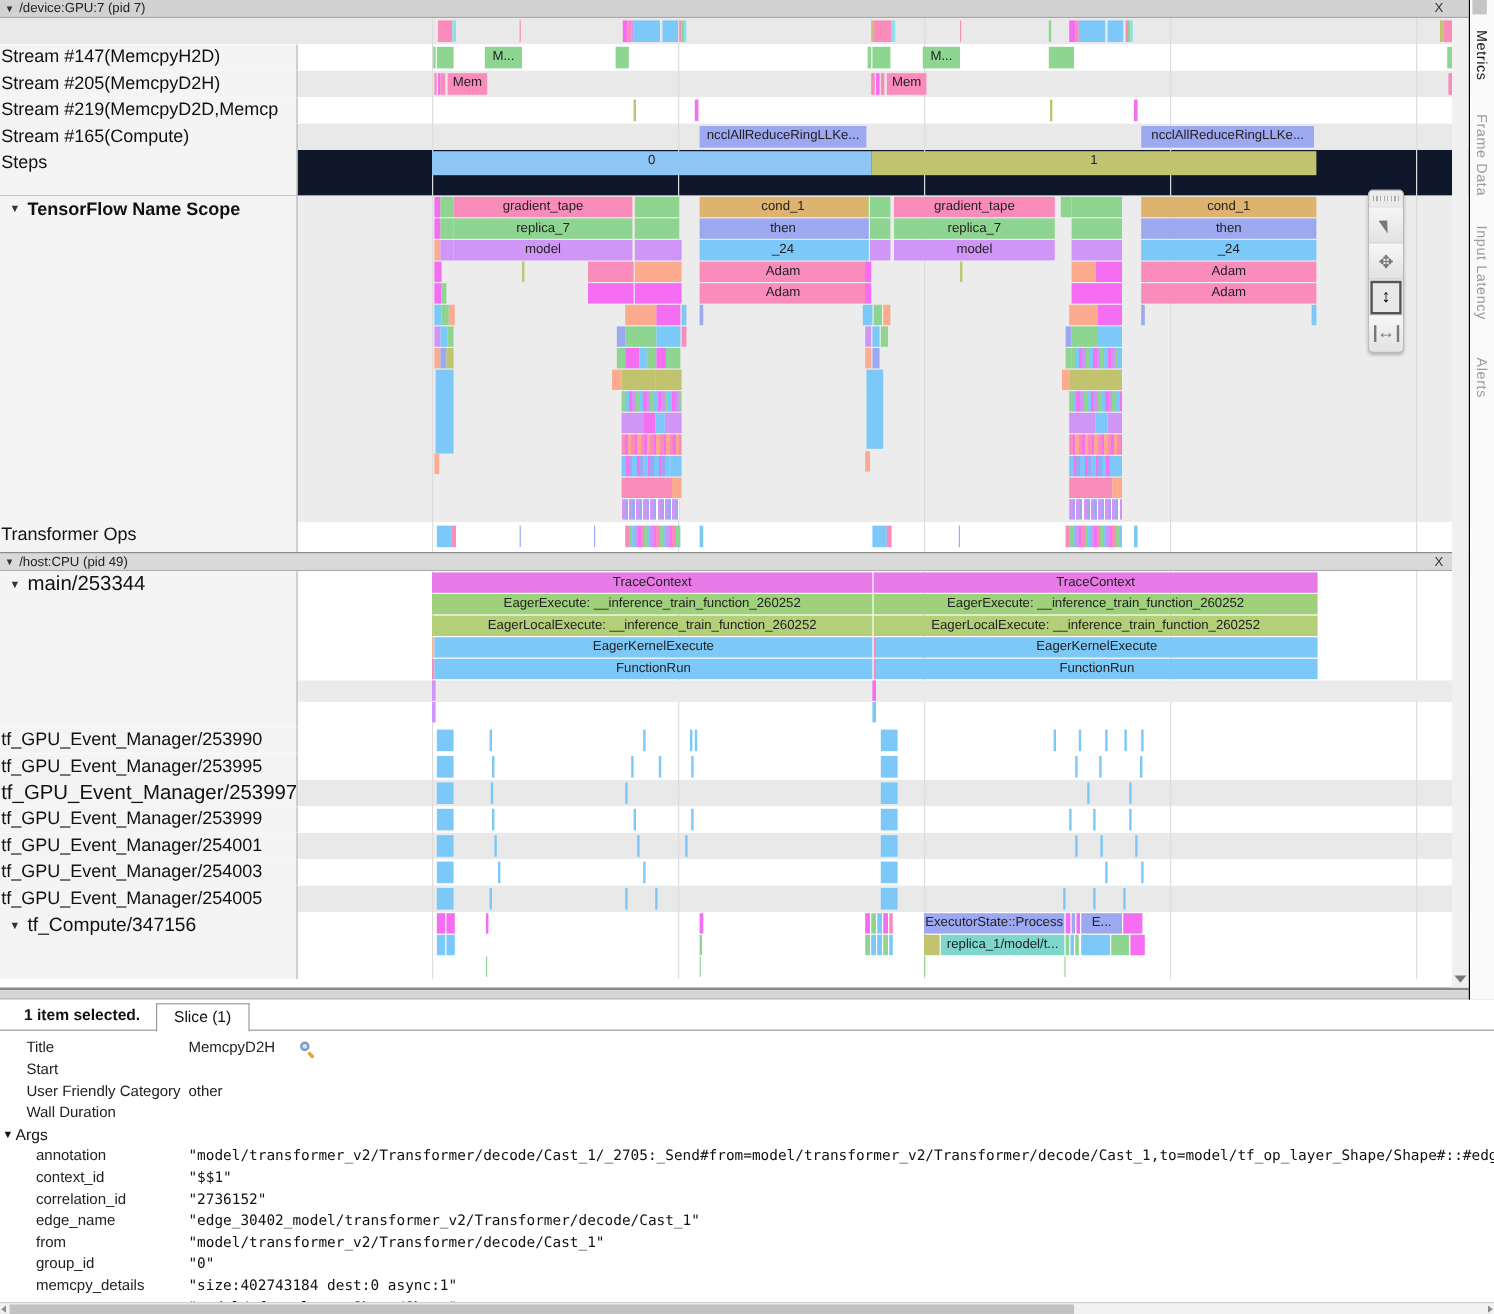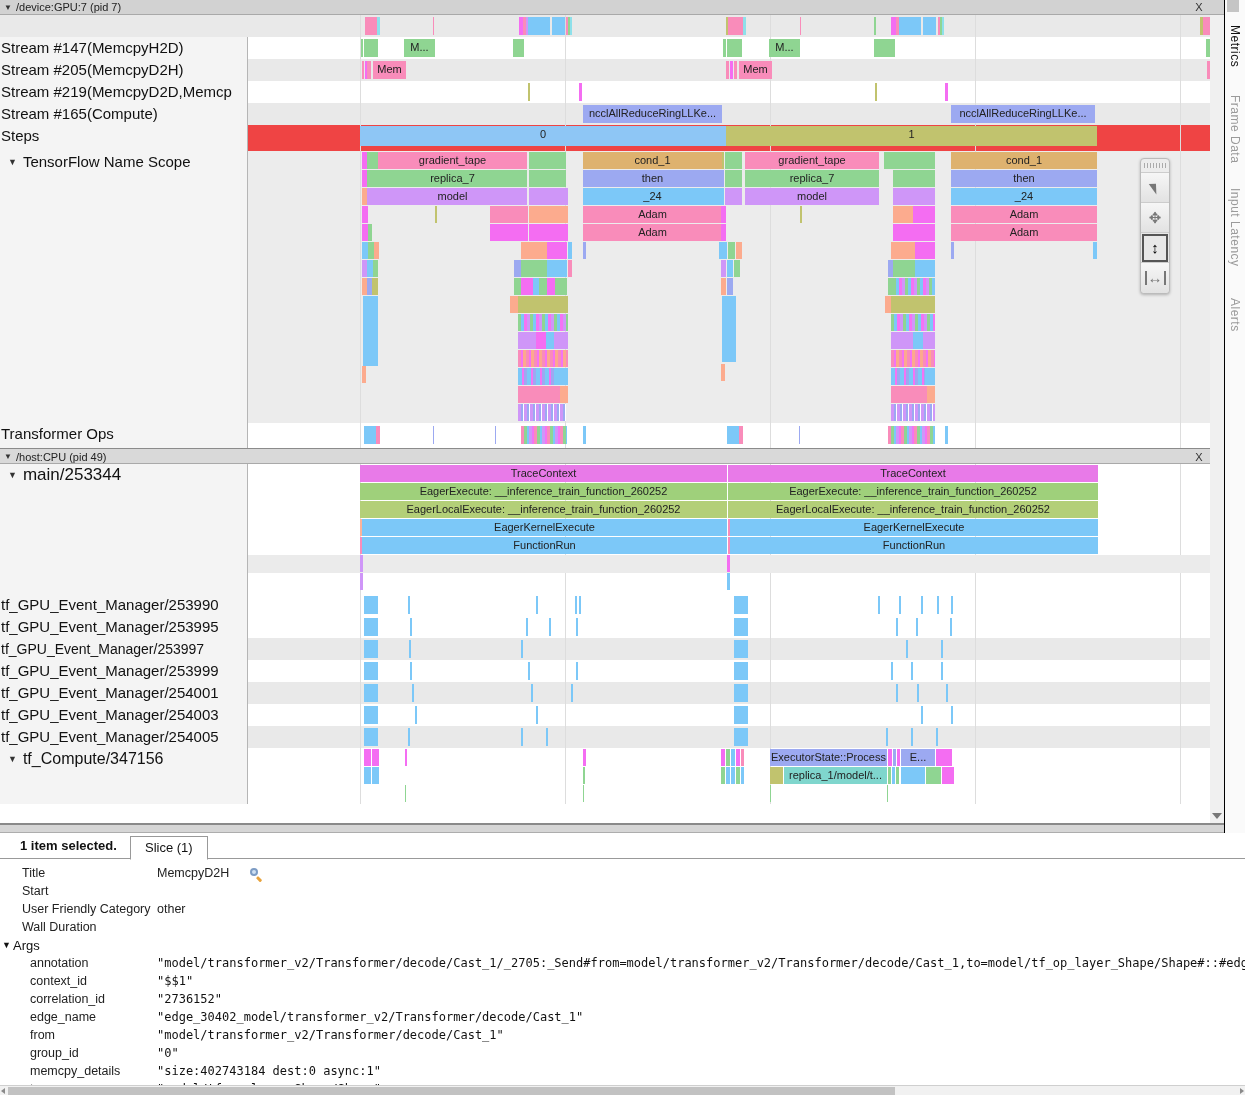--- a/index.html
+++ b/index.html
@@ -167,27 +167,27 @@
           <div class="bar" style="left: 528px; top: 2px; width: 2px; height: 18px; background: rgb(193, 195, 110);"></div>
           <div class="bar" style="left: 579px; top: 2px; width: 3px; height: 18px; background: rgb(244, 109, 242);"></div>
           <div class="bar" style="left: 875px; top: 2px; width: 2px; height: 18px; background: rgb(193, 195, 110);"></div>
           <div class="bar" style="left: 945px; top: 2px; width: 3px; height: 18px; background: rgb(244, 109, 242);"></div>
         </div>
         <div class="row" style="height: 22px; background: rgb(233, 233, 233);">
           <div class="row-label" style="font-size: 15px; line-height: 22px;"><div class="txt" style="margin-left: 1px;">Stream #165(Compute)</div></div>
           <div class="bar" style="left: 583px; top: 2px; width: 139px; height: 18px; background: rgb(156, 169, 241);"><span>ncclAllReduceRingLLKe...</span></div>
           <div class="bar" style="left: 951px; top: 2px; width: 144px; height: 18px; background: rgb(156, 169, 241);"><span>ncclAllReduceRingLLKe...</span></div>
         </div>
-        <div class="row" style="height: 26px; background: #ef4444;">
+        <div class="row" style="height: 38px; background: #0f172a;">
           <div class="row-label" style="font-size: 15px; line-height: 22px;"><div class="txt" style="margin-left: 1px;">Steps</div></div>
           <div class="bar" style="left: 360px; top: 1px; width: 366px; height: 20px; background: rgb(142, 198, 245);"><span>0</span></div>
           <div class="bar" style="left: 726px; top: 1px; width: 371px; height: 20px; background: rgb(193, 195, 110);"><span>1</span></div>
         </div>
         <div class="row" style="height: 272px; background: rgb(236, 236, 236);">
-          <div class="row-label" style="font-size: 15px; line-height: 22px;"><div class="tri">▼</div><div class="txt">TensorFlow Name Scope</div></div>
+          <div class="row-label" style="font-size: 15px; line-height: 22px; font-weight: bold;"><div class="tri">▼</div><div class="txt">TensorFlow Name Scope</div></div>
           <div class="bar" style="left: 362px; top: 1px; width: 5px; height: 17px; background: rgb(244, 109, 242);"></div>
           <div class="bar" style="left: 367px; top: 1px; width: 11px; height: 17px; background: rgb(143, 213, 146);"></div>
           <div class="bar" style="left: 378px; top: 1px; width: 149px; height: 17px; background: rgb(249, 140, 186);"><span>gradient_tape</span></div>
           <div class="bar" style="left: 529px; top: 1px; width: 37px; height: 17px; background: rgb(143, 213, 146);"></div>
           <div class="bar" style="left: 721px; top: 1px; width: 3px; height: 17px; background: rgb(193, 195, 110);"></div>
           <div class="bar" style="left: 725px; top: 1px; width: 17px; height: 17px; background: rgb(143, 213, 146);"></div>
           <div class="bar" style="left: 745px; top: 1px; width: 134px; height: 17px; background: rgb(249, 140, 186);"><span>gradient_tape</span></div>
           <div class="bar" style="left: 884px; top: 1px; width: 9px; height: 17px; background: rgb(143, 213, 146);"></div>
           <div class="bar" style="left: 893px; top: 1px; width: 42px; height: 17px; background: rgb(143, 213, 146);"></div>
           <div class="bar" style="left: 951px; top: 1px; width: 146px; height: 17px; background: rgb(222, 178, 111);"><span>cond_1</span></div>
@@ -370,21 +370,21 @@
           <div class="bar" style="left: 410px; top: 2px; width: 2px; height: 18px; background: rgb(124, 200, 248);"></div>
           <div class="bar" style="left: 526px; top: 2px; width: 2px; height: 18px; background: rgb(124, 200, 248);"></div>
           <div class="bar" style="left: 549px; top: 2px; width: 2px; height: 18px; background: rgb(124, 200, 248);"></div>
           <div class="bar" style="left: 576px; top: 2px; width: 2px; height: 18px; background: rgb(124, 200, 248);"></div>
           <div class="bar" style="left: 734px; top: 2px; width: 14px; height: 18px; background: rgb(124, 200, 248);"></div>
           <div class="bar" style="left: 896px; top: 2px; width: 2px; height: 18px; background: rgb(124, 200, 248);"></div>
           <div class="bar" style="left: 916px; top: 2px; width: 2px; height: 18px; background: rgb(124, 200, 248);"></div>
           <div class="bar" style="left: 950px; top: 2px; width: 2px; height: 18px; background: rgb(124, 200, 248);"></div>
         </div>
         <div class="row" style="height: 22px; background: rgb(233, 233, 233);">
-          <div class="row-label" style="font-size: 14px; line-height: 22px;"><div class="txt" style="margin-left: 1px;">tf_GPU_Event_Manager/253997</div></div>
+          <div class="row-label" style="font-size: 17px; line-height: 22px;"><div class="txt" style="margin-left: 1px;">tf_GPU_Event_Manager/253997</div></div>
           <div class="bar" style="left: 364px; top: 2px; width: 14px; height: 18px; background: rgb(124, 200, 248);"></div>
           <div class="bar" style="left: 409px; top: 2px; width: 2px; height: 18px; background: rgb(124, 200, 248);"></div>
           <div class="bar" style="left: 521px; top: 2px; width: 2px; height: 18px; background: rgb(124, 200, 248);"></div>
           <div class="bar" style="left: 734px; top: 2px; width: 14px; height: 18px; background: rgb(124, 200, 248);"></div>
           <div class="bar" style="left: 906px; top: 2px; width: 2px; height: 18px; background: rgb(124, 200, 248);"></div>
           <div class="bar" style="left: 941px; top: 2px; width: 2px; height: 18px; background: rgb(124, 200, 248);"></div>
         </div>
         <div class="row" style="height: 22px; background: rgb(255, 255, 255);">
           <div class="row-label" style="font-size: 15px; line-height: 22px;"><div class="txt" style="margin-left: 1px;">tf_GPU_Event_Manager/253999</div></div>
           <div class="bar" style="left: 364px; top: 2px; width: 14px; height: 18px; background: rgb(124, 200, 248);"></div>

